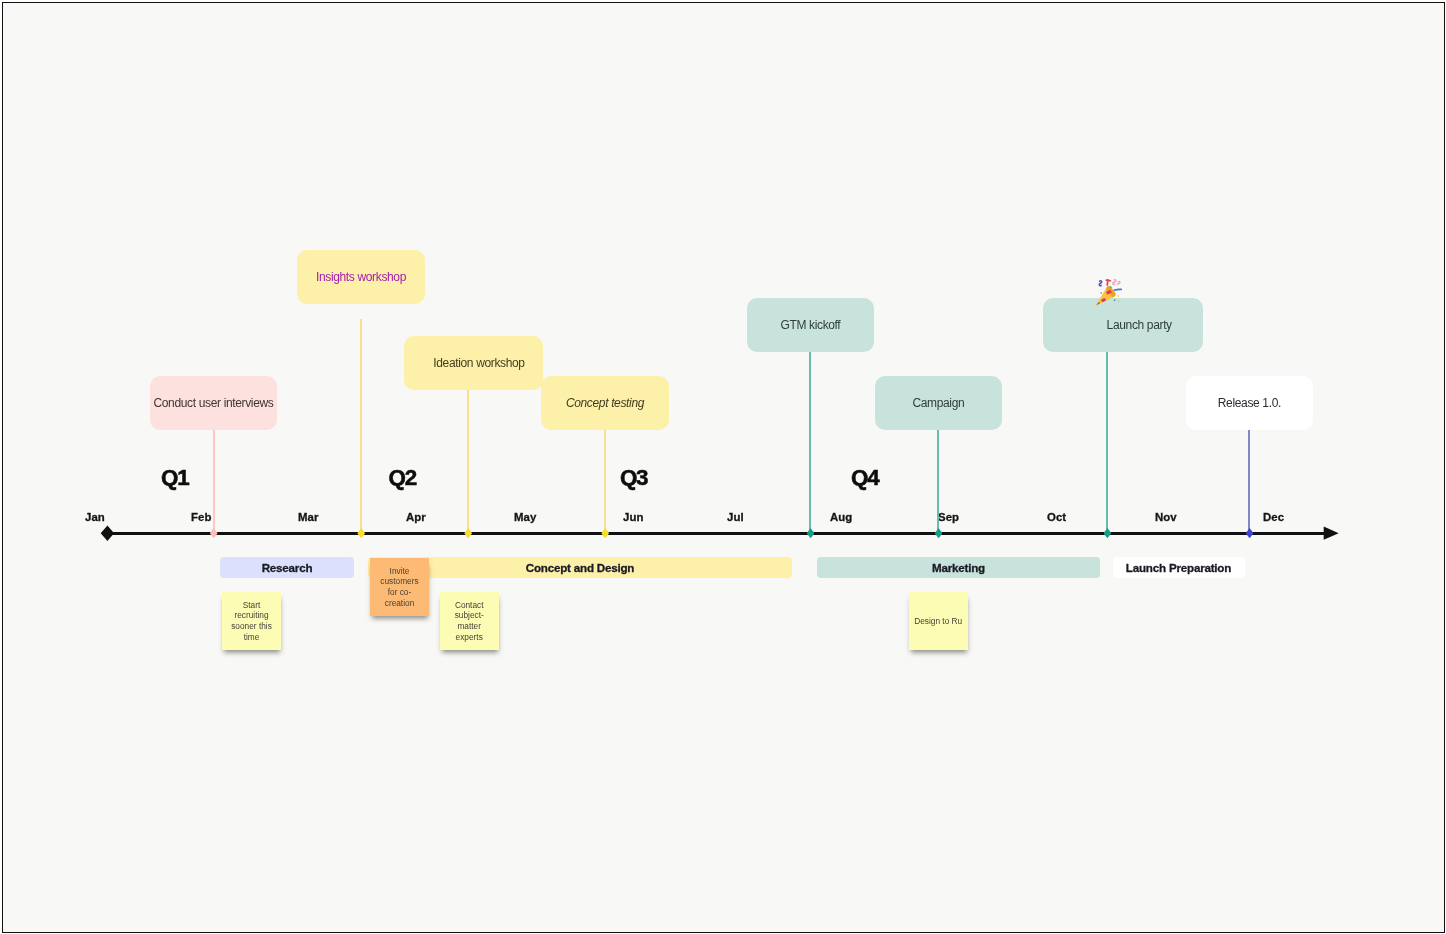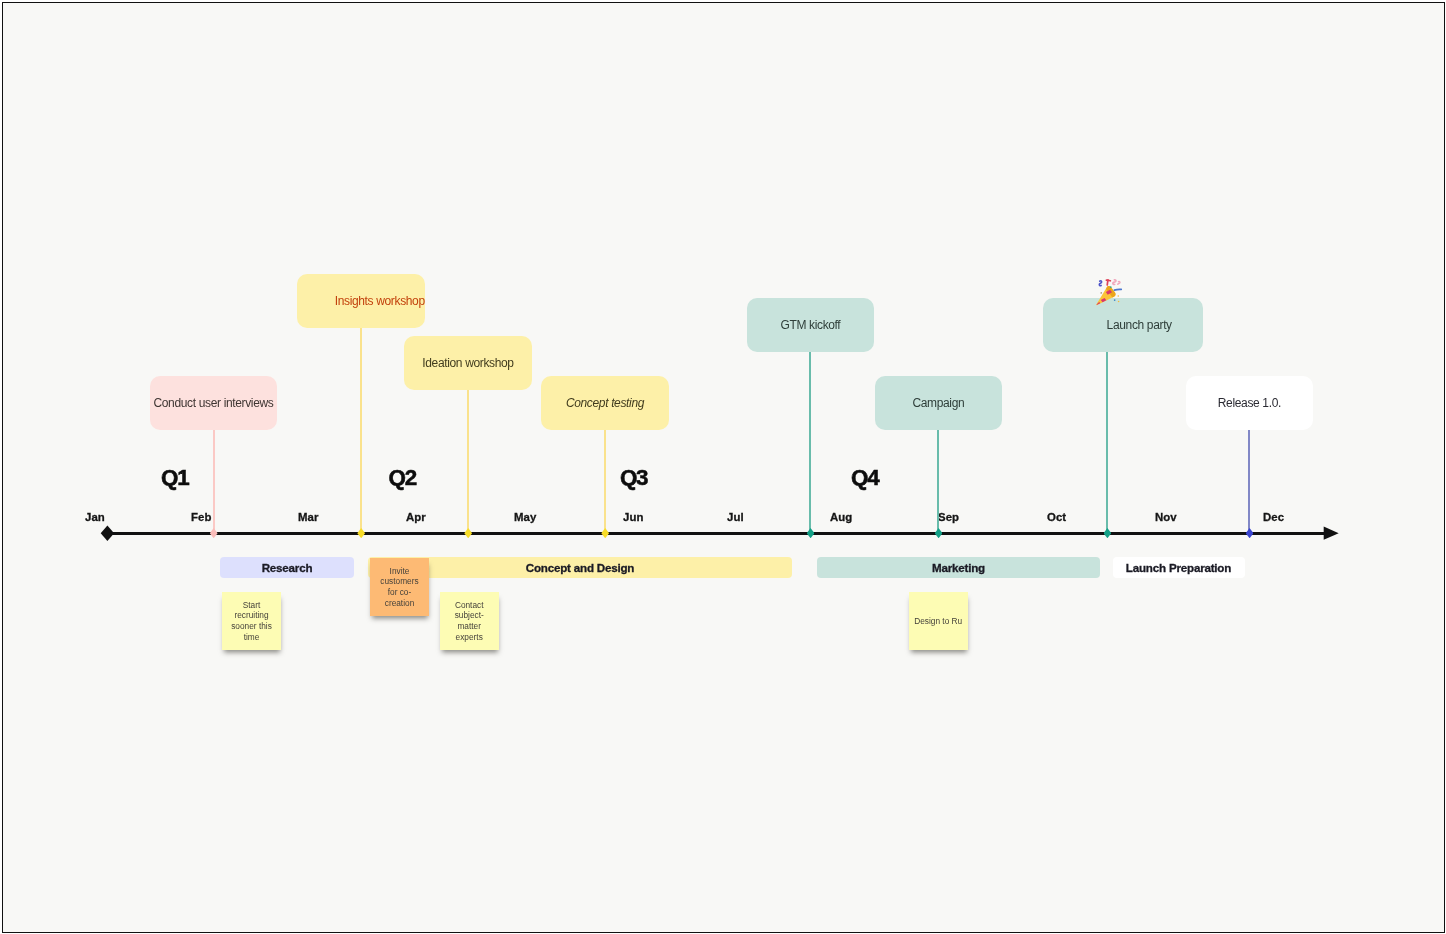--- a/index.html
+++ b/index.html
@@ -88,24 +88,24 @@
   <div class="diamond" style="left: 464.3px; top: 528.1px; background: rgb(248, 221, 41);"></div>
   <div class="diamond" style="left: 601.3px; top: 528.1px; background: rgb(248, 221, 41);"></div>
   <div class="diamond" style="left: 806.7px; top: 528.1px; background: rgb(20, 160, 134);"></div>
   <div class="diamond" style="left: 934.7px; top: 528.1px; background: rgb(20, 160, 134);"></div>
   <div class="diamond" style="left: 1103.5px; top: 528.1px; background: rgb(20, 160, 134);"></div>
   <div class="diamond" style="left: 1245.7px; top: 528.1px; background: rgb(58, 69, 208);"></div>
 
   <div class="card" style="left: 149.7px; top: 376px; background: rgb(253, 225, 222); color: rgb(62, 53, 50);">
     <span>Conduct user interviews</span>
   </div>
-  <div class="card" style="left: 297.2px; top: 274px; background: rgb(253, 240, 168); color: #c2410c; justify-content: flex-end;">
+  <div class="card" style="left: 297.2px; top: 250px; background: rgb(253, 240, 168); color: #a21caf;">
     <span>Insights workshop</span>
   </div>
-  <div class="card" style="left: 404.2px; top: 335.5px; background: rgb(253, 240, 168); color: rgb(65, 60, 30);">
+  <div class="card" style="left: 404.2px; top: 335.5px; background: rgb(253, 240, 168); color: rgb(65, 60, 30); padding-left: 11px;">
     <span>Ideation workshop</span>
   </div>
   <div class="card" style="left: 541.2px; top: 376px; background: rgb(253, 240, 168); color: rgb(65, 60, 30); font-style: italic;">
     <span>Concept testing</span>
   </div>
   <div class="card" style="left: 746.6px; top: 298px; background: rgb(200, 227, 220); color: rgb(46, 62, 57);">
     <span>GTM kickoff</span>
   </div>
   <div class="card" style="left: 874.6px; top: 376px; background: rgb(200, 227, 220); color: rgb(46, 62, 57);">
     <span>Campaign</span>

